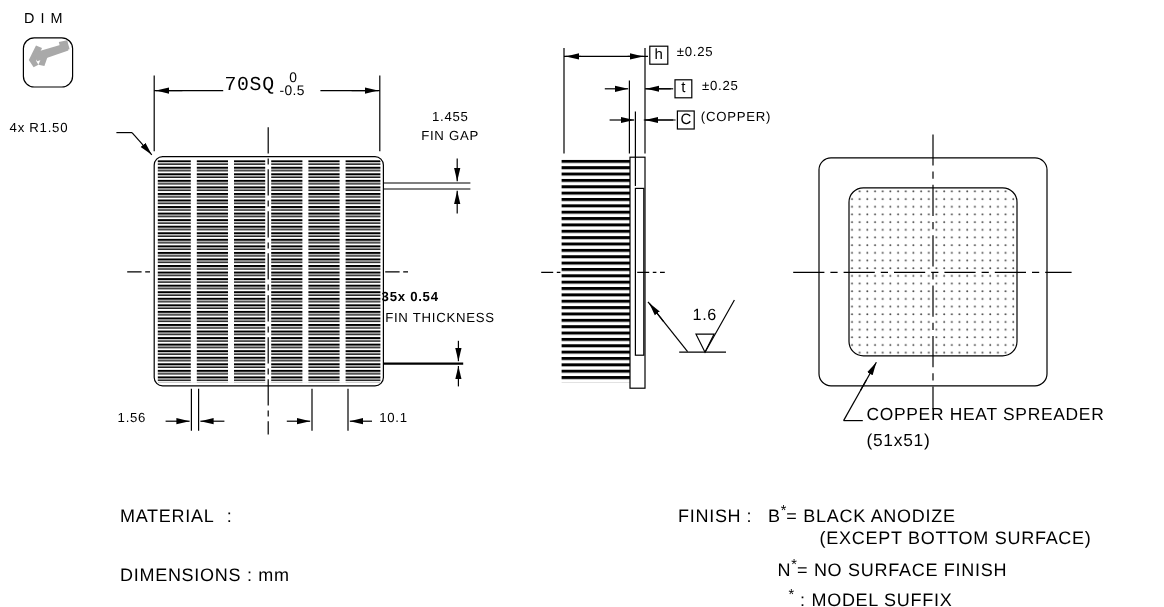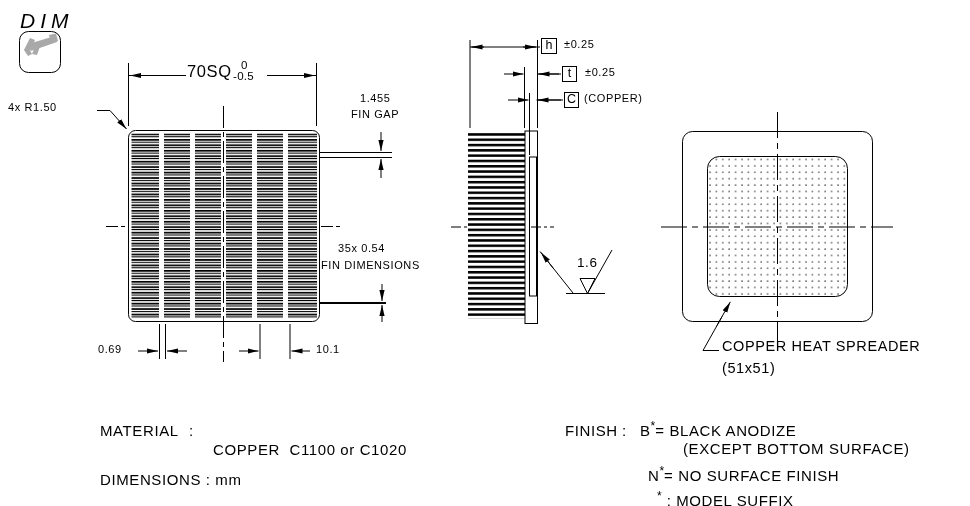--- a/index.html
+++ b/index.html
@@ -4,21 +4,21 @@
 <style>
   html,body{margin:0;padding:0;background:#fff;}
   #stage{position:relative;width:970px;height:506px;background:#fff;overflow:hidden;
          font-family:"Liberation Sans",sans-serif;color:#000;}
   #linework{position:absolute;left:0;top:0;}
   .t{position:absolute;font-size:11px;letter-spacing:.6px;white-space:pre;line-height:1.1;}
   .tol{font-size:11.5px;letter-spacing:.3px;}
   .boxlbl{display:flex;align-items:center;justify-content:center;font-size:12.5px;letter-spacing:0;}
   .sup{position:relative;top:-6px;font-size:12px;letter-spacing:0;}
   .note{font-size:15px;margin-top:24px;}
-  .dimtitle{font-size:21px;letter-spacing:5px;font-style:italic;}
+  .dimtitle{font-size:12px;letter-spacing:5px;}
 </style>
 </head>
 <body>
 
 <div id="stage">
 
   <svg id="linework" width="970" height="506" viewBox="0 0 970 506">
     <defs>
       <marker id="arr" markerWidth="13" markerHeight="8" refX="11" refY="4" orient="auto">
         <path d="M0,1.4 L11,4 L0,6.6 Z" fill="#000" stroke="none"></path>
@@ -143,45 +143,44 @@
     <rect x="1.5" y="1.5" width="41" height="41" rx="9" fill="#fff" stroke="#000"></rect>
     <g fill="#a9a9a9" stroke="none">
       <polygon points="6,20 12,8 17,10 12,21"></polygon>
       <polygon points="14,24 19,12 23,13.5 19,25"></polygon>
       <polygon points="10,14 37,6 39,12 13,21"></polygon>
       <polygon points="31,5 38,3.5 40,11 33,12.5"></polygon>
       <polygon points="6,20 10,26 14,24 10,17"></polygon>
     </g>
   </svg>
 
-  <div class="t" style="left:187px;top:62px;font-size:16.5px;">70SQ</div>
+  <div class="t" style="left:187px;top:62px;font-size:16.5px;font-family:Liberation Mono, monospace;">70SQ</div>
   <div class="t tol" style="left:241px;top:59px;">0</div>
   <div class="t tol" style="left:233px;top:70px;">-0.5</div>
   <div class="t" style="left:8px;top:101px;text-align:right;">4x R1.50</div>
   <div class="t" style="left:360px;top:92px;">1.455</div>
   <div class="t" style="left:351px;top:108px;">FIN GAP</div>
-  <div class="t" style="left:338px;top:242px;">35x 0.54</div>
-  <div class="t" style="left:321px;top:259px;">FIN DIMENSIONS</div>
-  <div class="t" style="left:98px;top:343px;">0.69</div>
+  <div class="t" style="left:318px;top:242px;font-weight:bold;">35x 0.54</div>
+  <div class="t" style="left:321px;top:259px;">FIN THICKNESS</div>
+  <div class="t" style="left:98px;top:343px;">1.56</div>
   <div class="t" style="left:316px;top:343px;">10.1</div>
 
   <div class="t boxlbl" style="left:541.5px;top:38.5px;width:15px;height:15px;">h</div>
   <div class="t" style="left:564px;top:38px;">±0.25</div>
   <div class="t boxlbl" style="left:562.5px;top:66.5px;width:14px;height:15px;">t</div>
   <div class="t" style="left:585px;top:66px;">±0.25</div>
   <div class="t boxlbl" style="left:564.5px;top:92.5px;width:14px;height:15px;">C</div>
   <div class="t" style="left:584px;top:92px;">(COPPER)</div>
   <div class="t" style="left:577px;top:256px;font-size:13.5px;">1.6</div>
 
   <div class="t" style="left:722px;top:339px;font-size:14.5px;">COPPER HEAT SPREADER</div>
   <div class="t" style="left:722px;top:361px;font-size:14.5px;">(51x51)</div>
 
   <div class="t note" style="left:100px;top:399px;">MATERIAL</div>
   <div class="t note" style="left:189px;top:399px;">:</div>
-  <div class="t note" style="left:213px;top:418px;">COPPER  C1100 or C1020</div>
   <div class="t note" style="left:100px;top:448px;">DIMENSIONS : mm</div>
 
   <div class="t note" style="left:565px;top:399px;">FINISH</div>
   <div class="t note" style="left:622px;top:399px;">:</div>
   <div class="t note" style="left:640px;top:399px;"><span>B</span><span class="sup">*</span><span>= BLACK ANODIZE</span></div>
   <div class="t note" style="left:683px;top:417px;">(EXCEPT BOTTOM SURFACE)</div>
   <div class="t note" style="left:657px;top:469px;"><span class="sup">*</span><span style="margin-left:5px;">: MODEL SUFFIX</span></div>
   <div class="t note" style="left:648px;top:444px;"><span>N</span><span class="sup">*</span><span>= NO SURFACE FINISH</span></div>
 
 </div>

